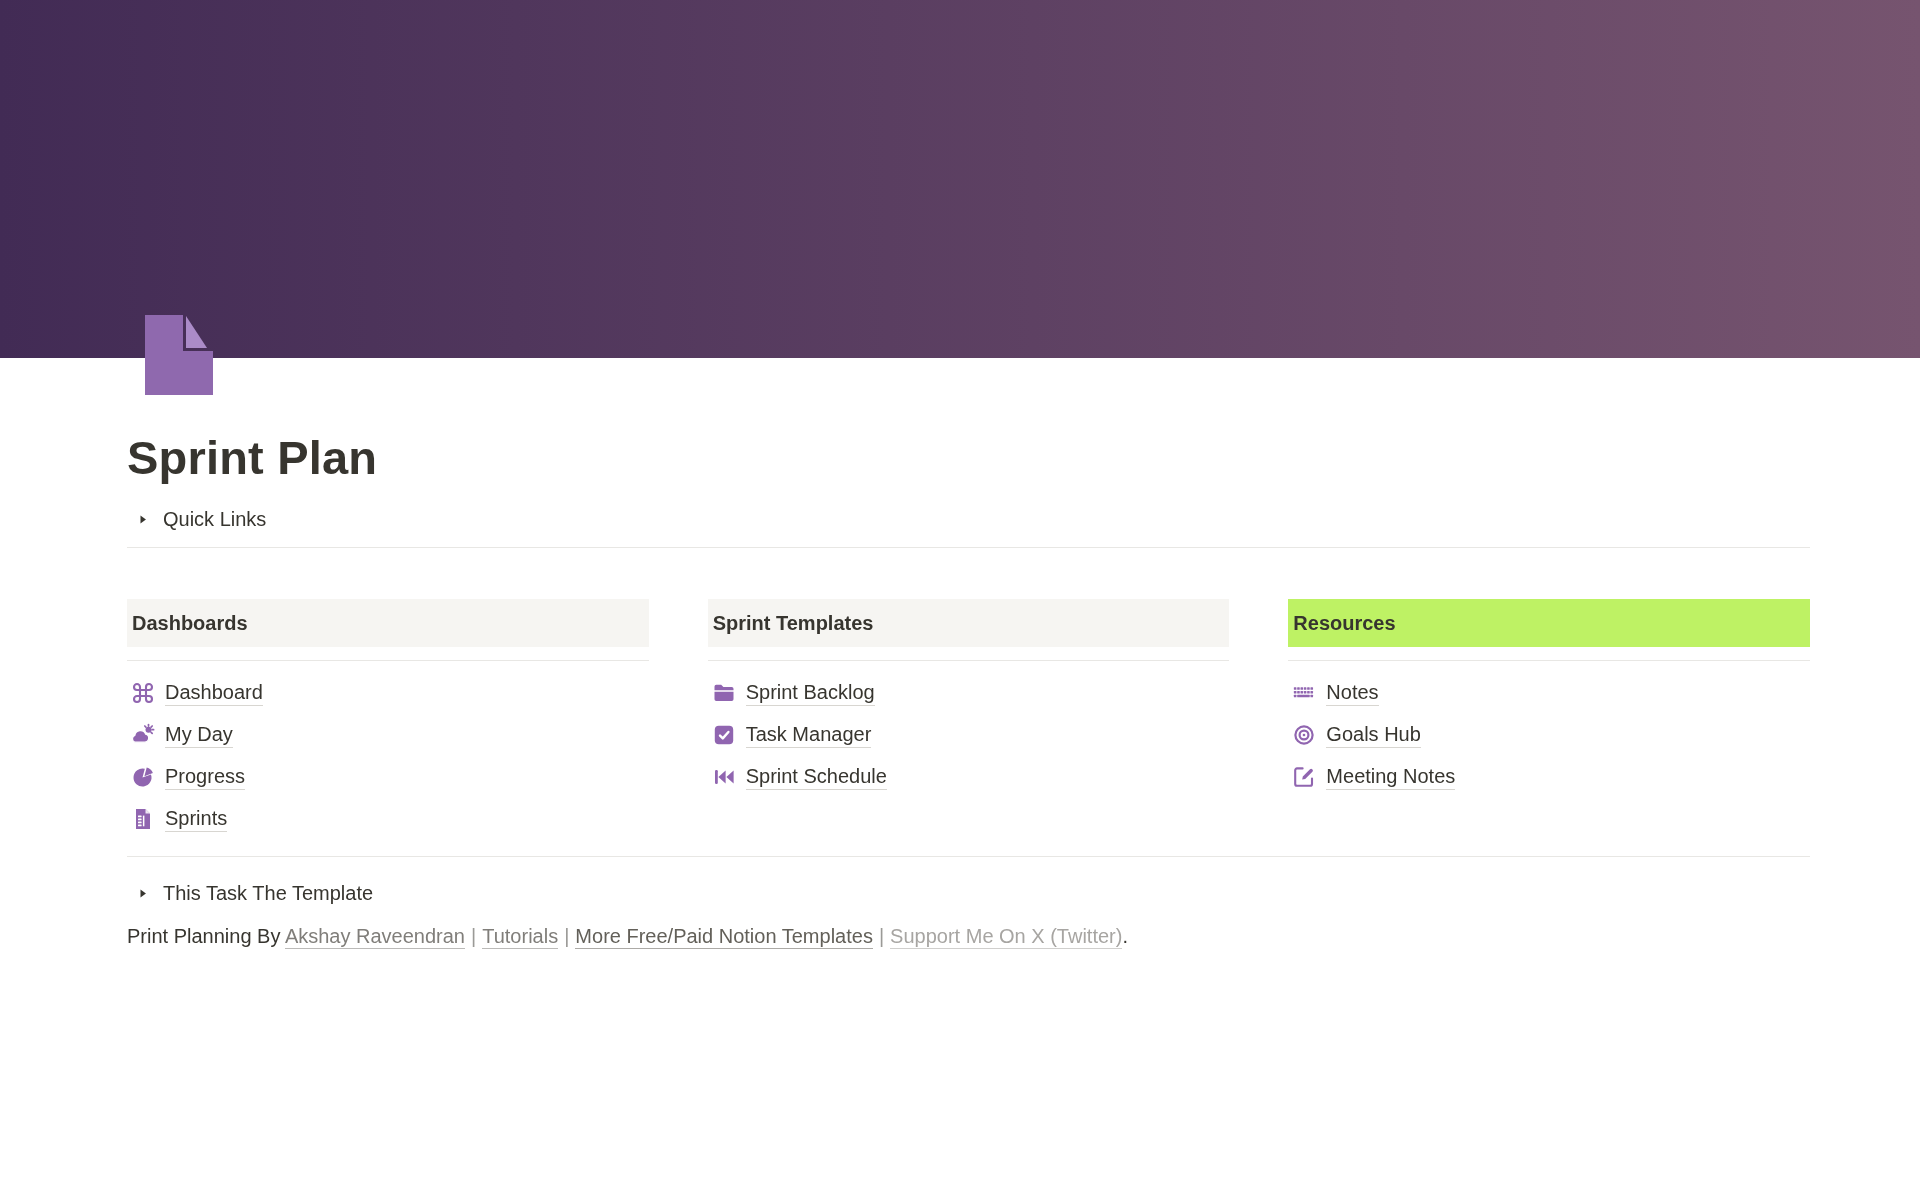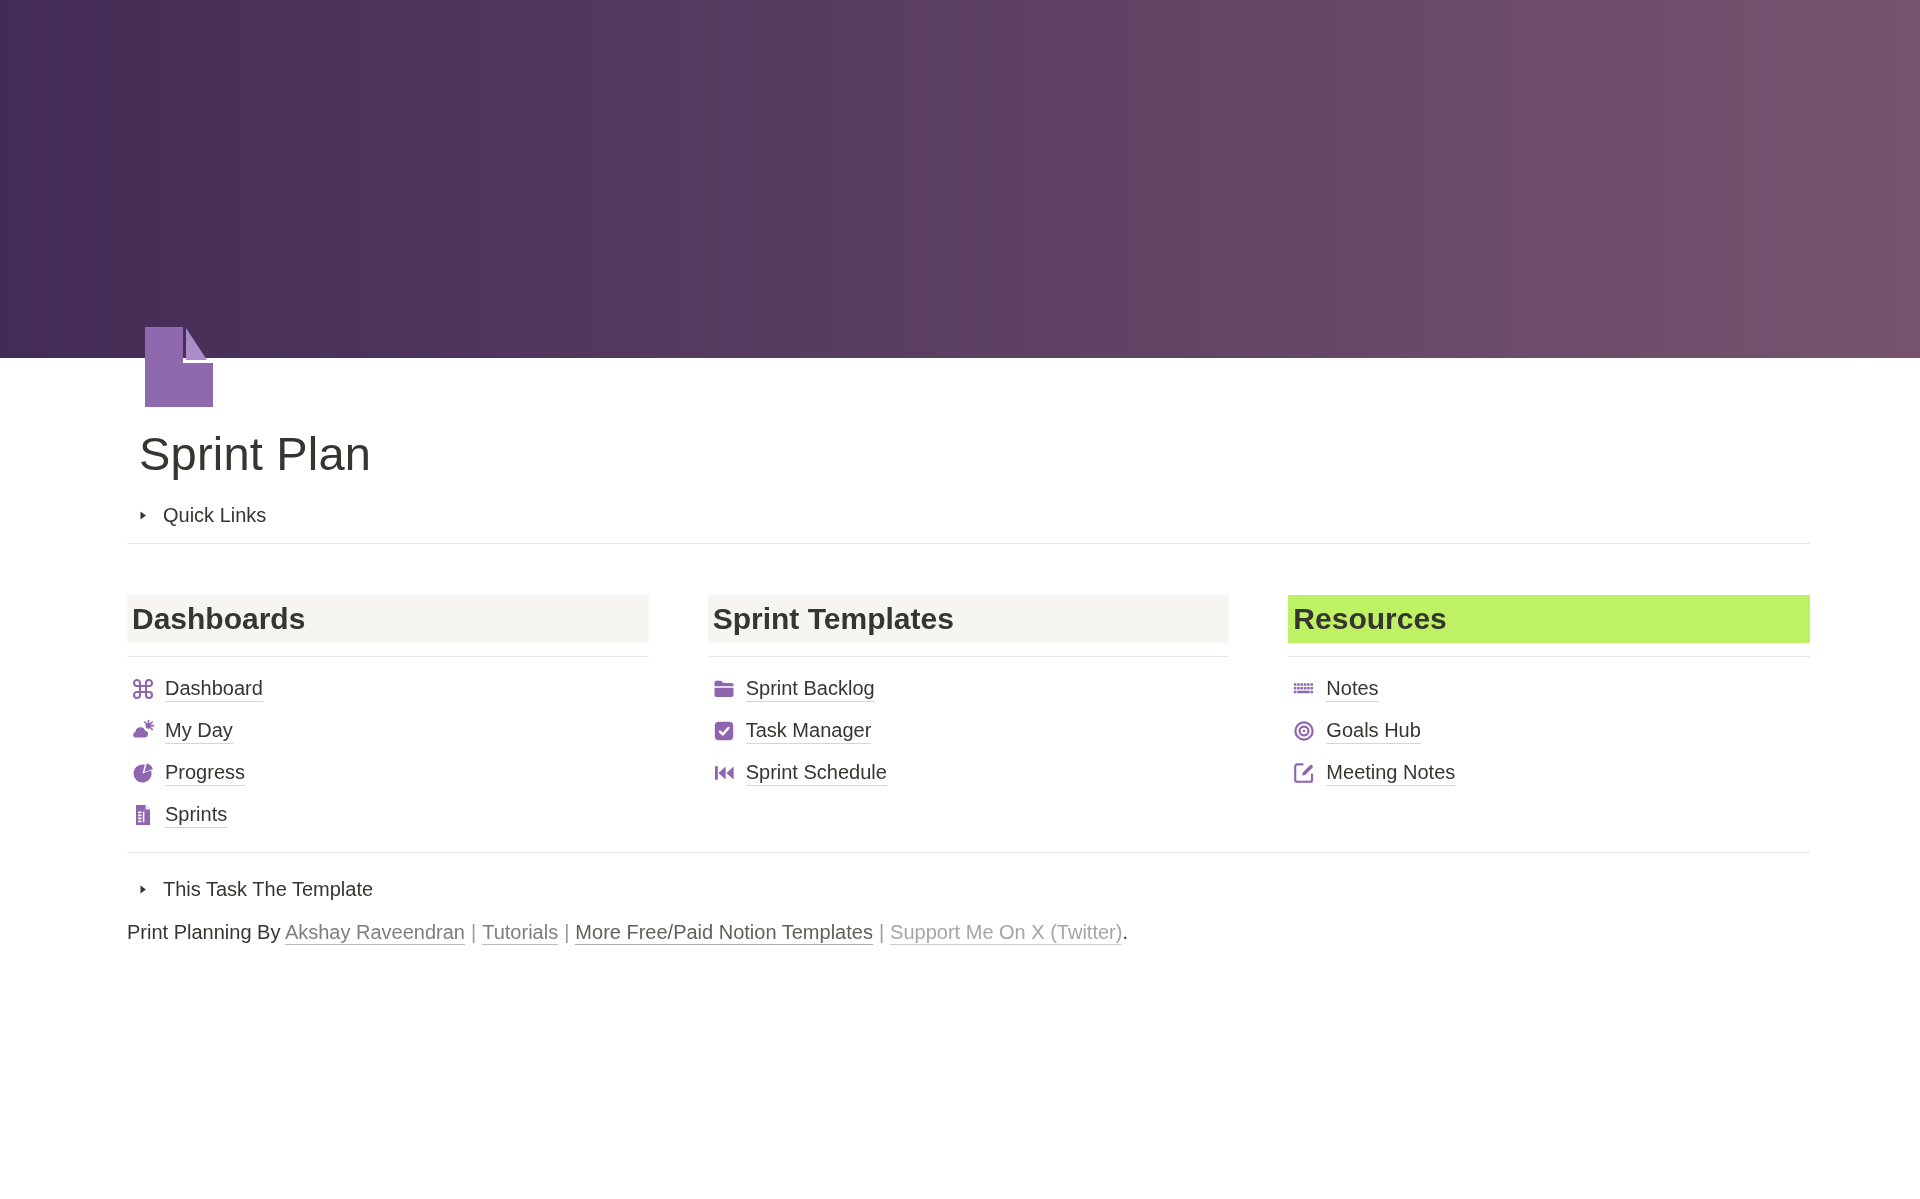--- a/index.html
+++ b/index.html
@@ -16,22 +16,22 @@
   .cover { height: 358px; width: 100%; }
   .content { width: 1683px; margin-left: 127px; position: relative; }
 
   .page-icon {
     position: absolute; left: 18px; top: -43px;
     width: 68px; height: 80px; cursor: pointer;
   }
   .page-icon svg { width: 68px; height: 80px; display: block; }
 
   .title {
-    margin: 12px; padding-top: 56px;
-    font-size: 47px; font-weight: 400;
+    margin: 0; padding-top: 72px;
+    font-size: 47px; font-weight: 700;
     line-height: 1.18; letter-spacing: 0.2px;
   }
 
   .toggles { margin-top: 12px; }
   .toggle-row {
     display: flex; align-items: center;
     height: 44px; padding-left: 2px; cursor: pointer;
   }
   .toggle-tri {
     width: 26px; height: 26px; flex: 0 0 26px;
@@ -42,21 +42,21 @@
 
   .divider { height: 1px; background: #e8e7e4; }
   .divider.top { margin-top: 6px; }
 
   .cols { display: flex; gap: 59px; margin-top: 51px; }
   .col { flex: 1; min-width: 0; }
   .col-header {
     height: 48px; display: flex; align-items: center;
     padding: 0 8px 0 5px;
   }
-  .col-header-text { font-size: 30px; font-weight: 700; }
+  .col-header-text { font-size: 20px; font-weight: 700; }
   .col-divider { height: 1px; background: #e8e7e4; margin-top: 13px; }
   .list { margin-top: 11px; }
   .item {
     display: flex; align-items: center;
     height: 42px; padding-left: 3px; cursor: pointer;
   }
   .item-icon {
     width: 26px; height: 26px; flex: 0 0 26px;
     display: flex; align-items: center; justify-content: center;
   }

